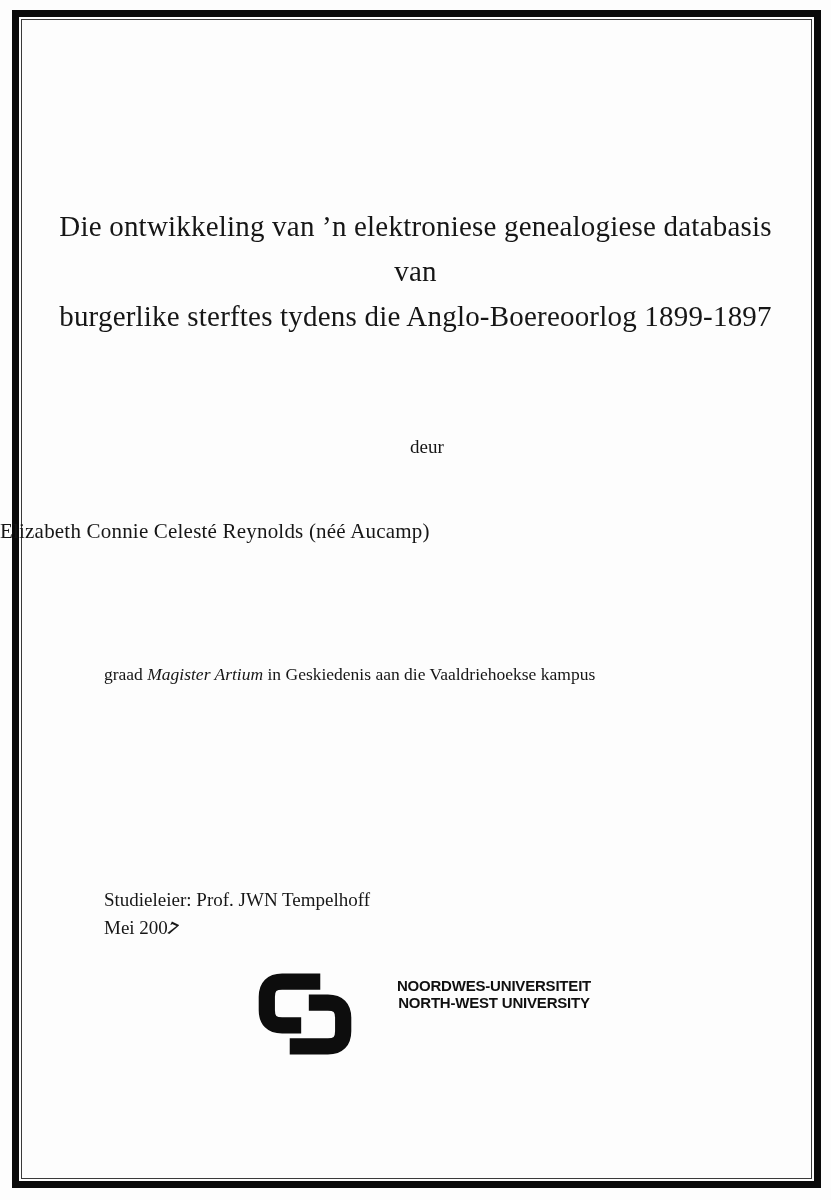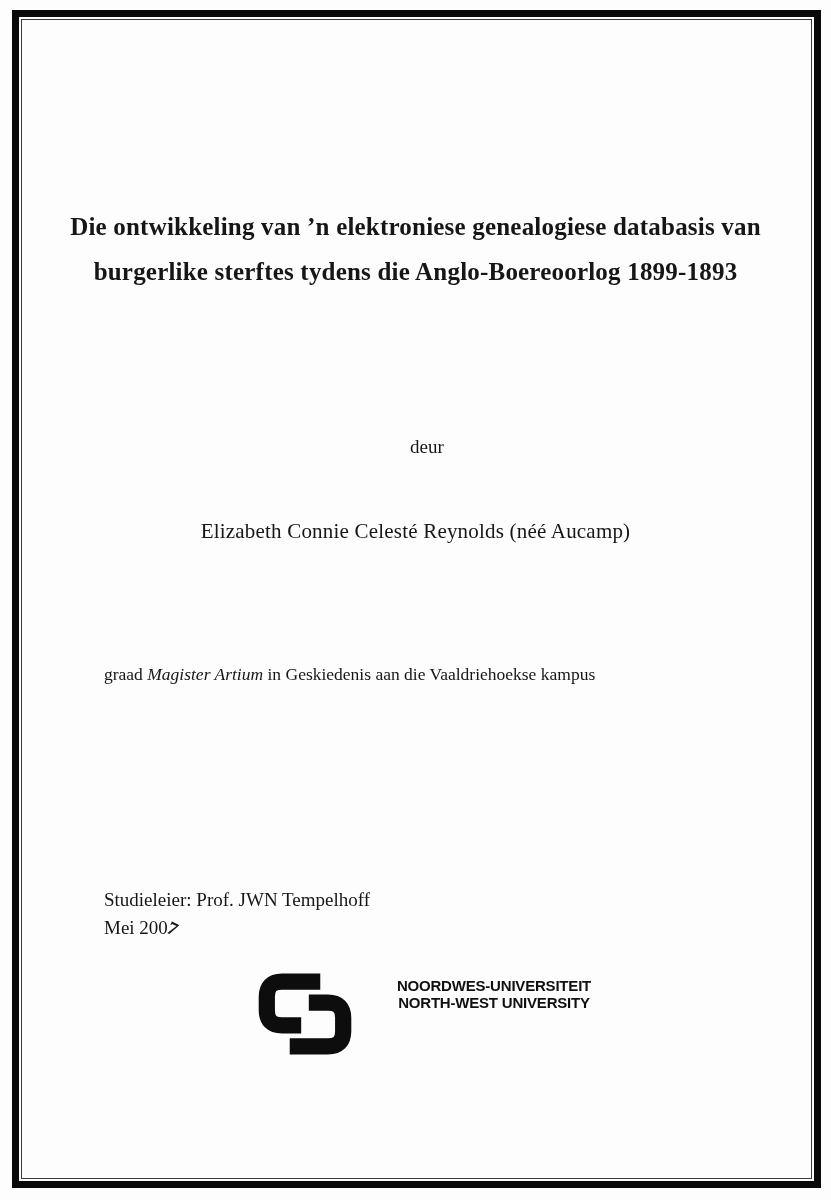--- a/index.html
+++ b/index.html
@@ -13,31 +13,31 @@
   .frame-outer{
     position:absolute;top:10px;left:12px;right:10px;bottom:12px;
     border:7px solid #0a0a0a;
   }
   .frame-inner{
     position:absolute;top:2px;left:2px;right:2px;bottom:2px;
     border:1px solid #3a3a3a;
   }
   .title{
     position:absolute;left:40px;right:40px;top:204px;margin:0;
-    font-size:25px;font-weight:bold;line-height:45px;
+    font-size:29px;font-weight:normal;line-height:45px;
     text-align:center;letter-spacing:.2px;
   }
   .title .tline{display:block;}
   .deur{
     position:absolute;left:0;right:0;top:436px;
     text-align:center;font-size:19px;padding-left:23px;
   }
   .author{
     position:absolute;left:0;right:0;top:519px;
-    text-align:center;font-size:21px;letter-spacing:.2px;
+    text-align:left;font-size:21px;letter-spacing:.2px;
   }
   .statement{
     position:absolute;left:104px;width:634px;top:661px;
     font-size:17.5px;line-height:26.5px;
   }
   .s-just{text-align:justify;text-align-last:justify;}
   .statement em{}
   .supervisor-block{
     position:absolute;left:104px;top:886px;
     font-size:19px;line-height:28px;
@@ -63,21 +63,21 @@
 </style>
 </head>
 <body>
 
 <div class="frame-outer">
   <div class="frame-inner"></div>
 </div>
 
 <h1 class="title">
   <span class="tline">Die ontwikkeling van ’n elektroniese genealogiese databasis van</span>
-  <span class="tline">burgerlike sterftes tydens die Anglo-Boereoorlog 1899-1893</span>
+  <span class="tline">burgerlike sterftes tydens die Anglo-Boereoorlog 1899-1897</span>
 </h1>
 
 <div class="deur">deur</div>
 
 <div class="author">Elizabeth Connie Celesté Reynolds (néé Aucamp)</div>
 
 <div class="statement">
   <div class="s-line"><span>graad </span><em>Magister Artium</em><span> in Geskiedenis aan die Vaaldriehoekse kampus</span></div>
 </div>
 

